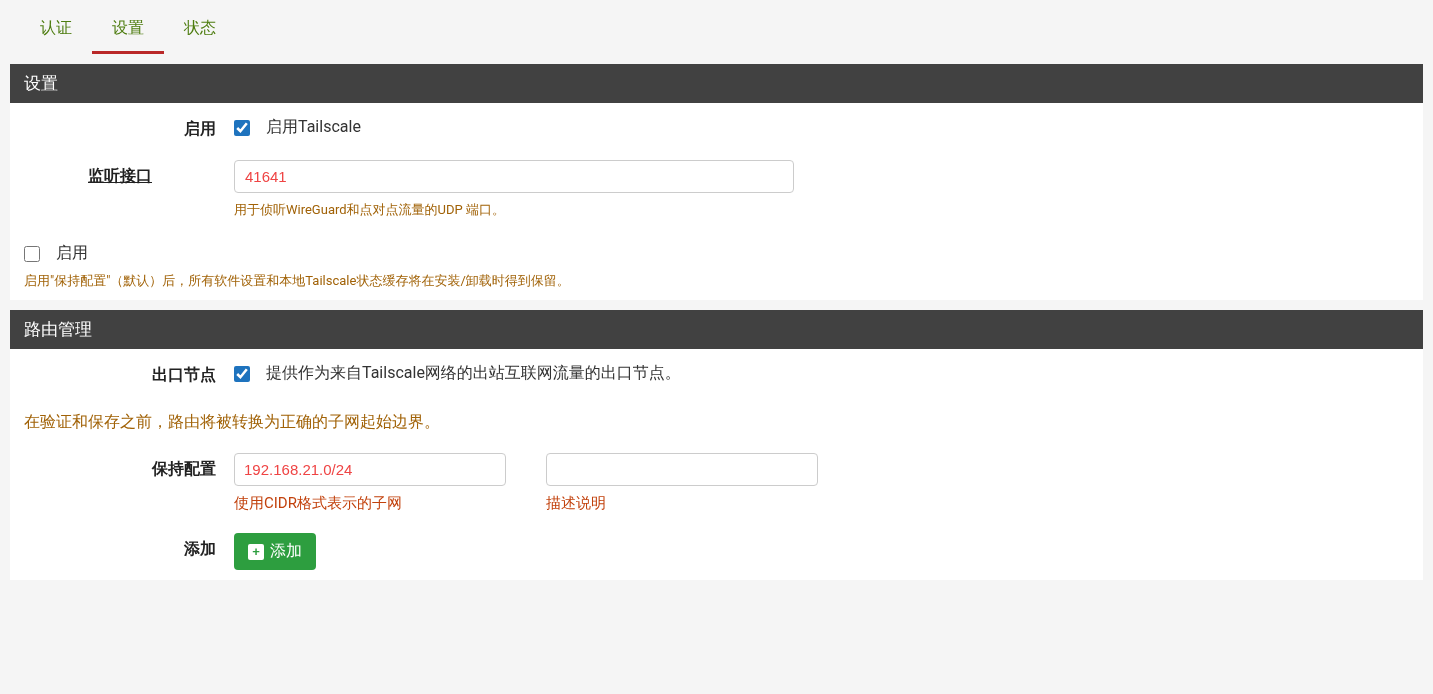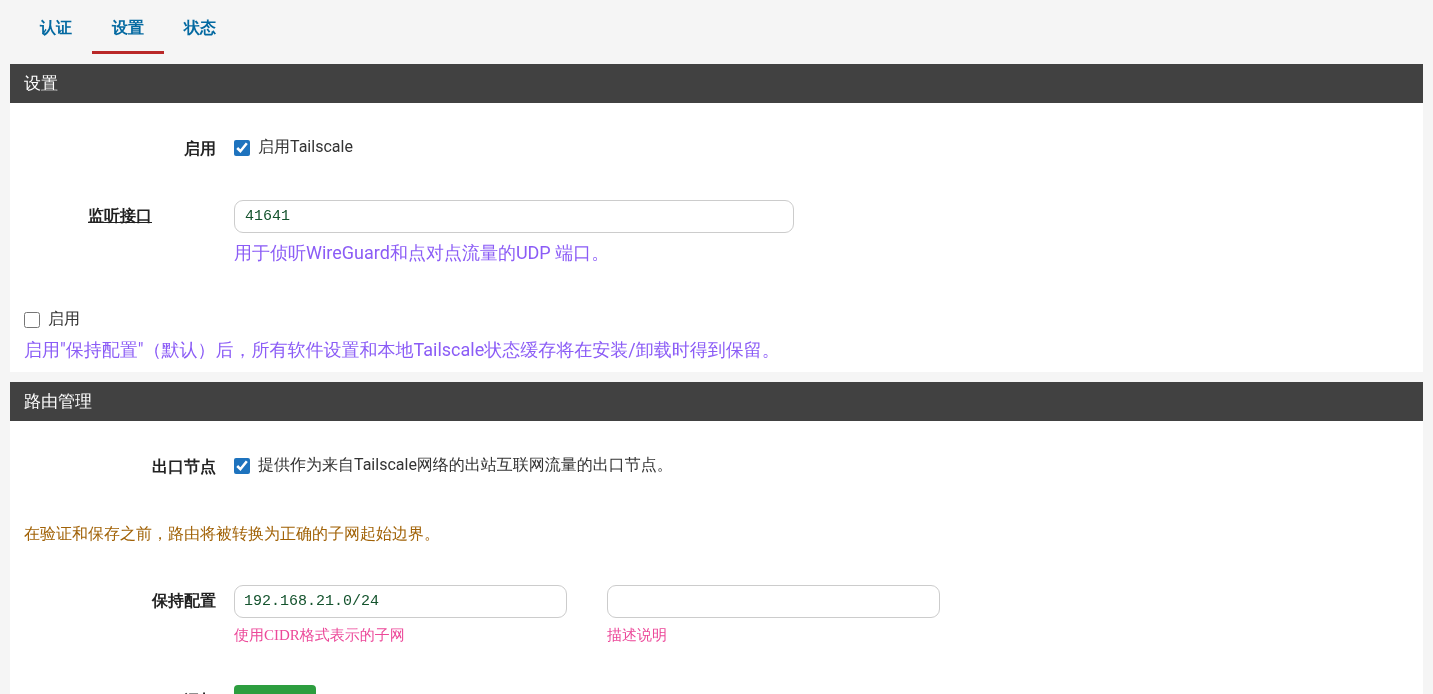--- a/index.html
+++ b/index.html
@@ -14,44 +14,42 @@
       color: #333;
     }
     .tabs {
       display: flex;
       gap: 0;
       padding: 0 20px;
       margin-top: 8px;
     }
     .tab {
       padding: 10px 20px 12px 20px;
-      color: #0369a1;
+      color: #4d7c0f;
       cursor: pointer;
       border-bottom: 3px solid transparent;
       font-size: 16px;
-      font-weight: bold;
     }
     .tab.active {
       border-bottom: 3px solid #b92828;
     }
     .section {
       margin: 10px 10px 0 10px;
       background: #fff;
     }
     .section-header {
       background: #414141;
       color: #fff;
       padding: 8px 14px;
       font-size: 17px;
     }
     .row {
       display: flex;
       align-items: flex-start;
       padding: 10px 14px;
-      margin-top: 20px;
     }
     .label-col {
       width: 210px;
       min-width: 210px;
       text-align: right;
       padding-right: 18px;
       padding-top: 6px;
       font-weight: 700;
       color: #222;
       font-size: 16px;
@@ -60,56 +58,54 @@
       text-decoration: underline;
       text-align: center;
     }
     .field-col {
       flex: 1;
       color: #333;
     }
     .checkbox-row {
       display: flex;
       align-items: center;
-      gap: 8px;
+      gap: 16px;
       padding-top: 4px;
     }
     input[type="checkbox"] {
       width: 16px;
       height: 16px;
       accent-color: #1e73be;
       cursor: pointer;
     }
     .help {
-      color: #8b5cf6;
+      color: #a16207;
       margin-top: 8px;
-      font-size: 18px;
+      font-size: 13px;
     }
     input[type="text"] {
       border: 1px solid #ccc;
-      border-radius: 9px;
+      border-radius: 4px;
       padding: 7px 10px;
       font-size: 15px;
       width: 560px;
-      color: #14532d;
-      font-family: Liberation Mono, monospace;
+      color: #ef4444;
     }
     .dual {
       display: flex;
       gap: 40px;
     }
     .dual .col input[type="text"] {
-      width: 333px;
+      width: 272px;
       padding-left: 9px;
     }
     .dual .sub {
-      color: #ec4899;
+      color: #c2410c;
       margin-top: 8px;
       font-size: 15px;
-      font-family: Liberation Serif, serif;
     }
     .static-text {
       padding-top: 6px;
       color: #a16207;
     }
     .btn-add {
       background: #2d9e3f;
       color: #fff;
       border: none;
       border-radius: 4px;

